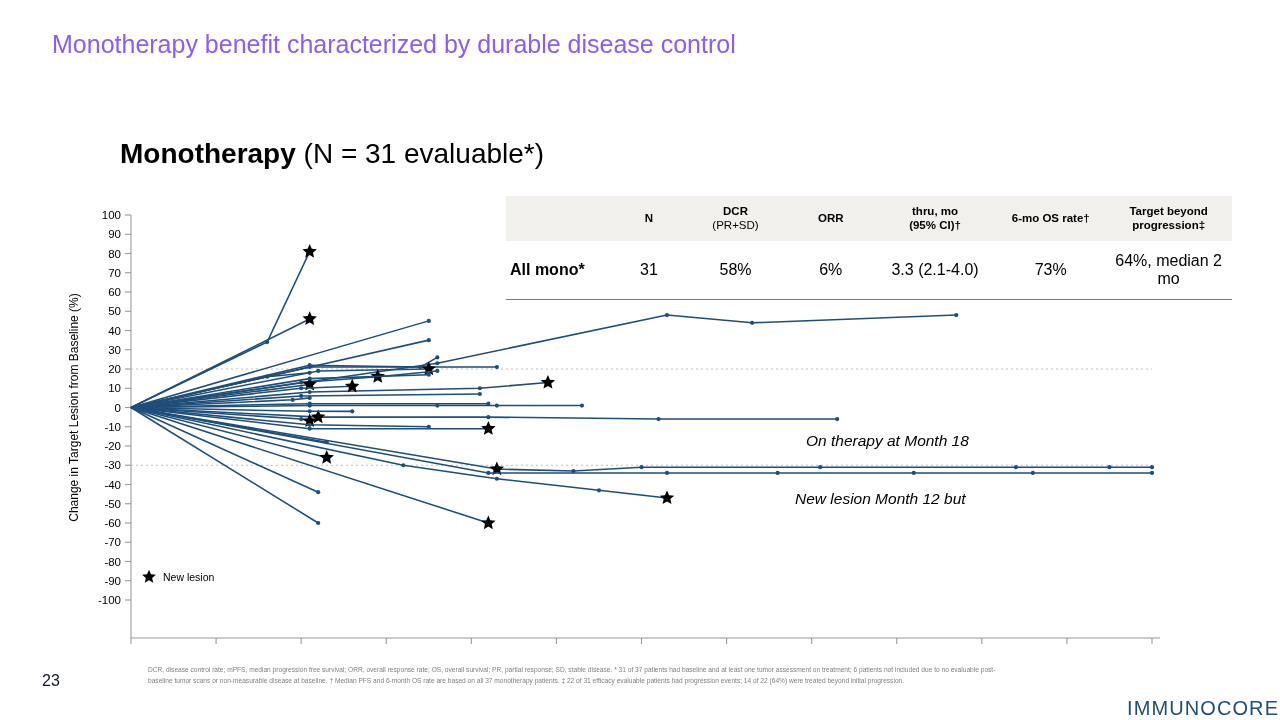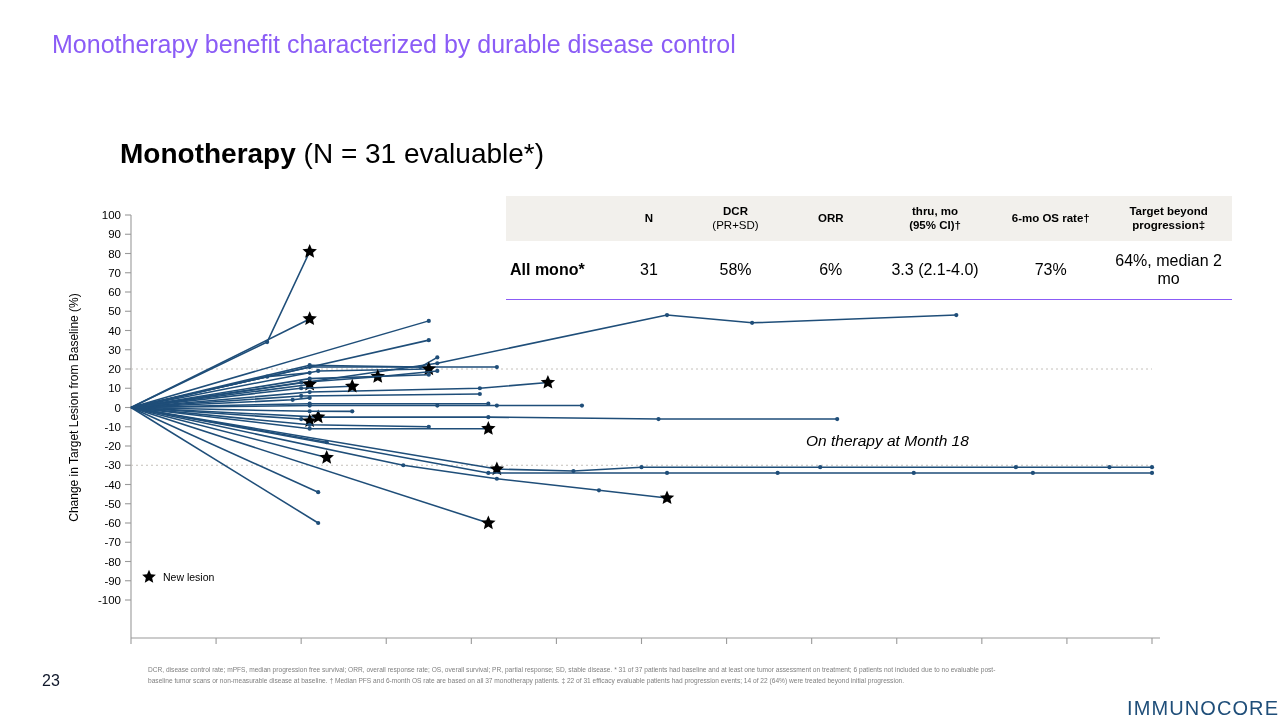--- a/index.html
+++ b/index.html
@@ -371,18 +371,19 @@
       <polyline points="71,202.5 207.13333333333333,171.70000000000002 249.675,167.85000000000002" fill="none" stroke="#1F4E79" stroke-width="1.55" stroke-linejoin="round"></polyline>
       <circle cx="207.13333333333333" cy="171.70000000000002" r="2.1" fill="#1F4E79"></circle>
       <circle cx="249.675" cy="167.85000000000002" r="2.1" fill="#1F4E79"></circle>
       <path d="M89.00,364.80L90.95,369.32L95.85,369.78L92.15,373.02L93.23,377.82L89.00,375.31L84.77,377.82L85.85,373.02L82.15,369.78L87.05,369.32Z" fill="#000000"></path>
       <text x="103" y="376.2" font-size="10.5" fill="#000" font-family="&quot;Liberation Sans&quot;, sans-serif">New lesion</text>
     </svg>
 </div>
 
 <div class="ann" id="ann-on-therapy">On therapy at Month 18</div>
 <div class="ann" id="ann-new-lesion">
+  <div>New lesion Month 12 but</div>
 </div>
 
 <div id="footnote">DCR, disease control rate; mPFS, median progression free survival; ORR, overall response rate; OS, overall survival; PR, partial response; SD, stable disease. * 31 of 37 patients had baseline and at least one tumor assessment on treatment; 6 patients not included due to no evaluable post-baseline tumor scans or non-measurable disease at baseline. † Median PFS and 6-month OS rate are based on all 37 monotherapy patients. ‡ 22 of 31 efficacy evaluable patients had progression events; 14 of 22 (64%) were treated beyond initial progression.</div>
 
 <div id="page-number">23</div>
 <div id="brand-logo">IMMUNOCORE</div>
 
 </body></html>

